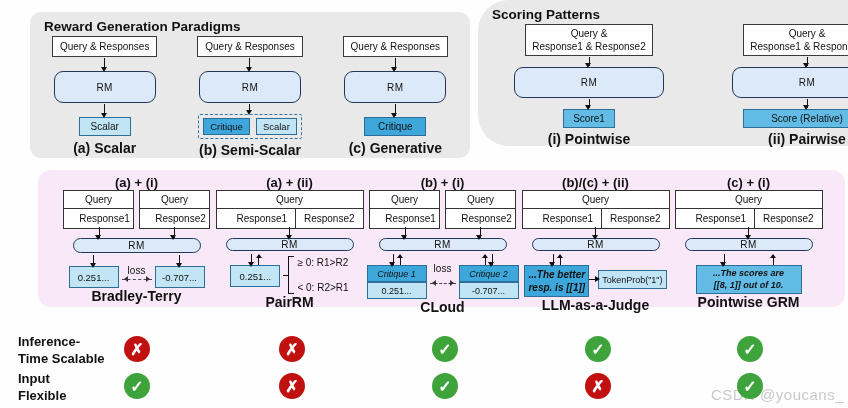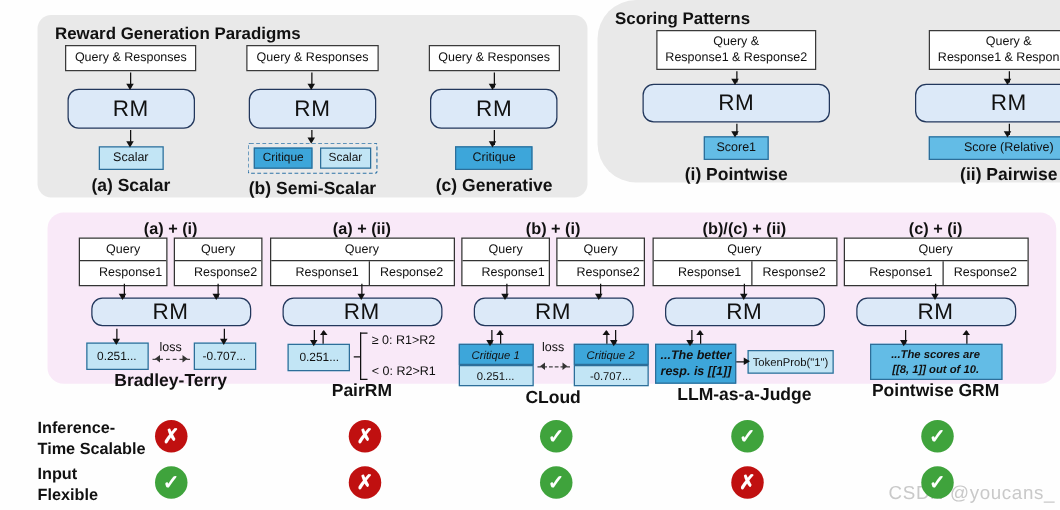--- a/index.html
+++ b/index.html
@@ -14,21 +14,21 @@
           padding-left:22px; box-sizing:border-box; }
 
   .cols { display:flex; justify-content:center; gap:8px; padding:0 6px; }
   .pcol { flex:1; display:flex; flex-direction:column; align-items:center; }
 
   
   .inbox { background:#fff; border:1.5px solid #3a3a3a; font-size:10px; text-align:center;
            padding:3px 7px; line-height:1.3; }
   .rm { background:var(--rm-fill,#dce9f8); border:1.6px solid var(--rm-border,#22375c);
         border-radius:9px; display:flex; align-items:center; justify-content:center;
-        font-size:18px; letter-spacing:.5px; box-sizing:border-box; }
+        font-size:10px; letter-spacing:.5px; box-sizing:border-box; }
   .obox { border:1.5px solid var(--box-border,#2d6e99); font-size:10px; text-align:center;
           padding:3px 9px; box-sizing:border-box; }
   .light { background:var(--box-light,#c2e5f5); }
   .mid   { background:var(--box-mid,#6fc3e9); }
   .dark  { background:var(--box-dark,#3da6da); }
   .cap { font-weight:bold; font-size:14px; white-space:nowrap; }
 
   
   .arrd { position:relative; width:0; border-left:1.6px solid #111; }
   .arrd::after { content:""; position:absolute; left:-4.4px; bottom:-5px;
@@ -81,21 +81,21 @@
   .rules { display:flex; flex-direction:column; justify-content:space-between; height:36px;
            margin-left:3px; font-size:10px; white-space:nowrap; }
   .cstack .obox { display:block; padding:2.5px 3px; font-size:9px; min-width:60px; }
   .cstack .dark { font-style:italic; border-bottom-width:0.8px; }
   .two-line { font-size:10px; line-height:1.3; padding:2px 3px; font-style:italic; font-weight:bold; }
   .tk { font-size:9px; padding:3.5px 3px; margin-top:17px; white-space:nowrap; }
   .pg { font-size:9px; min-width:106px; font-weight:bold; }
   .capbot { margin-top:auto; padding-bottom:3px; }
 
   
-  .feat-label { position:absolute; left:30px; font-weight:bold; font-size:13px; line-height:16.5px; }
+  .feat-label { position:absolute; left:18px; font-weight:bold; font-size:13px; line-height:16.5px; }
   .fic { position:absolute; width:26px; height:26px; border-radius:50%; display:flex;
          align-items:center; justify-content:center; color:#fff; font-size:16px; font-weight:bold; z-index:2; }
   .ic-yes { background:var(--check-green,#3fa33c); }
   .ic-no  { background:var(--cross-red,#c01010); }
 
   .wm { position:absolute; right:4px; bottom:5px; font-size:15px; color:#c9c9c9;
         letter-spacing:.5px; z-index:1; }
 </style>
 </head>
 <body>

